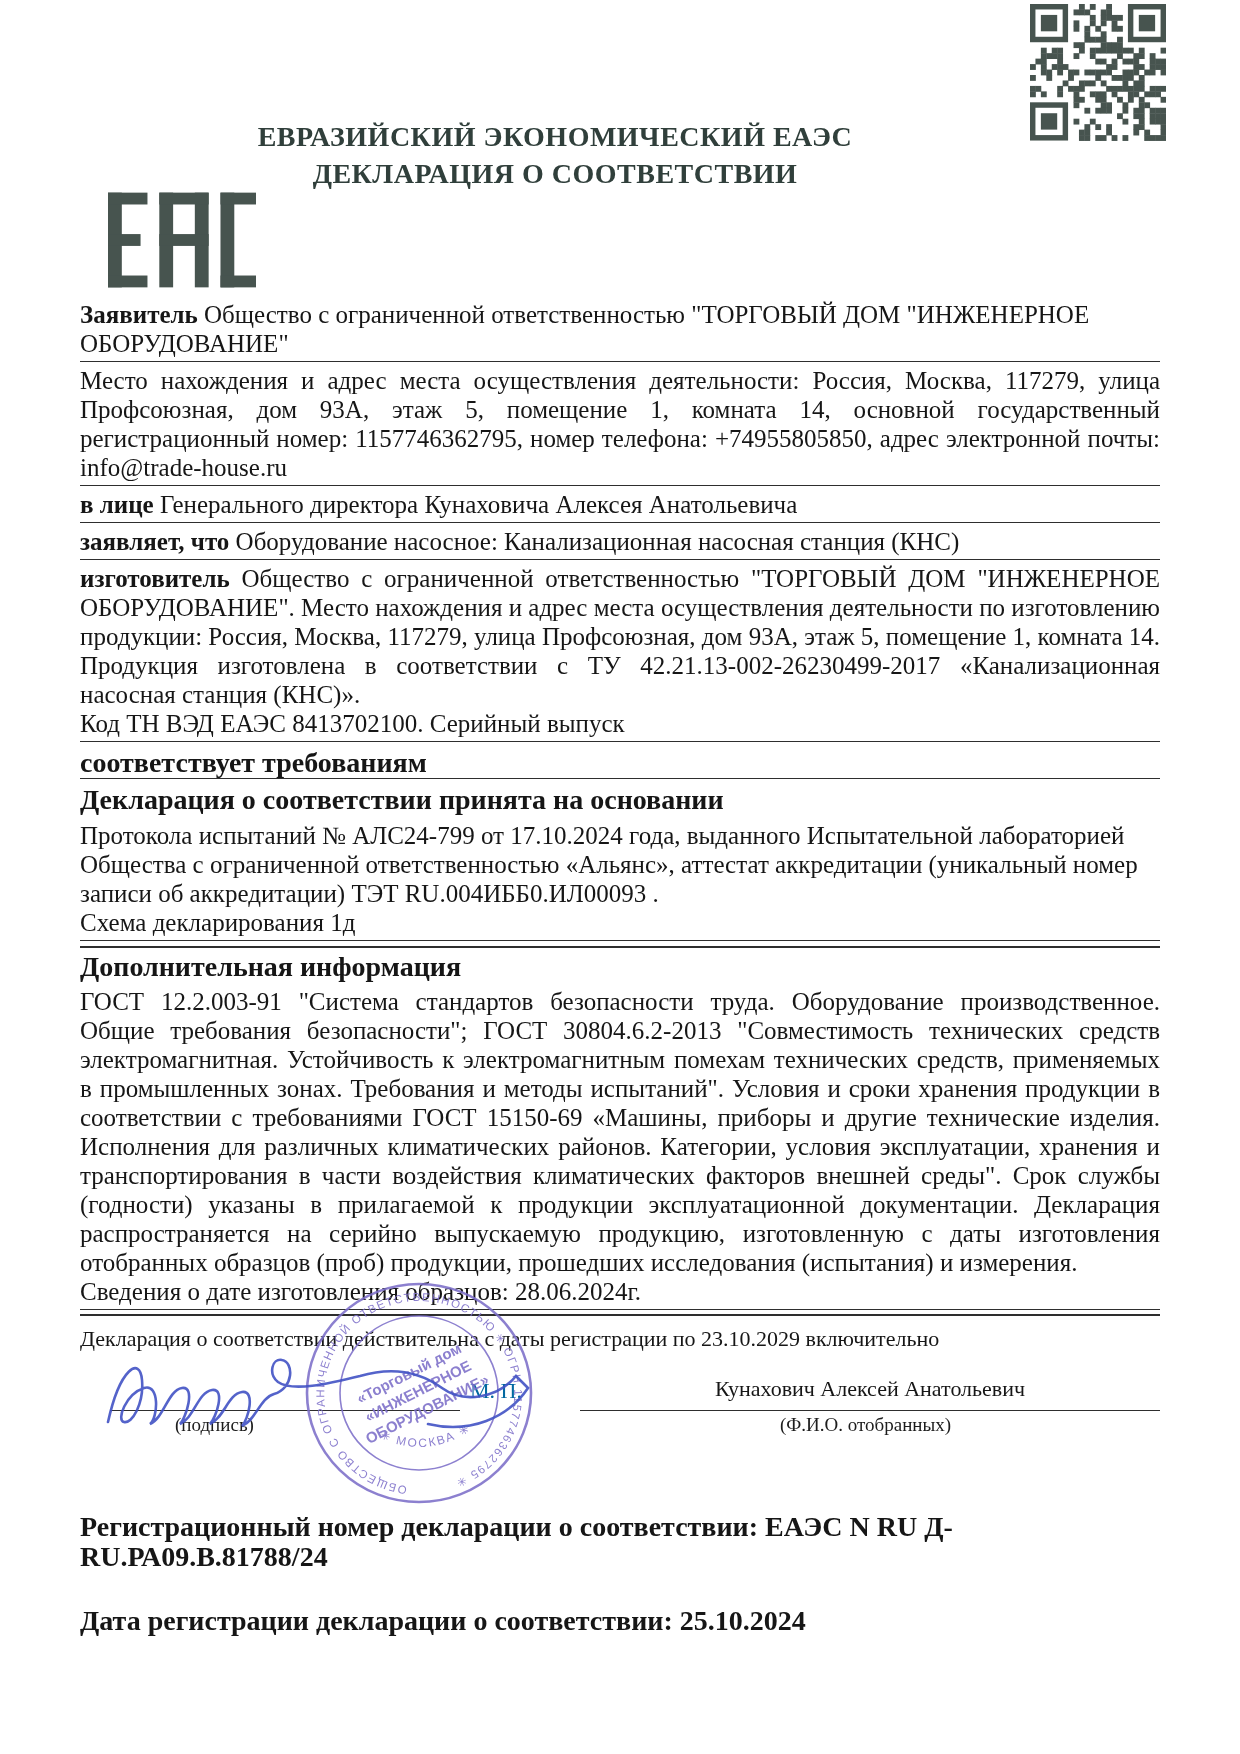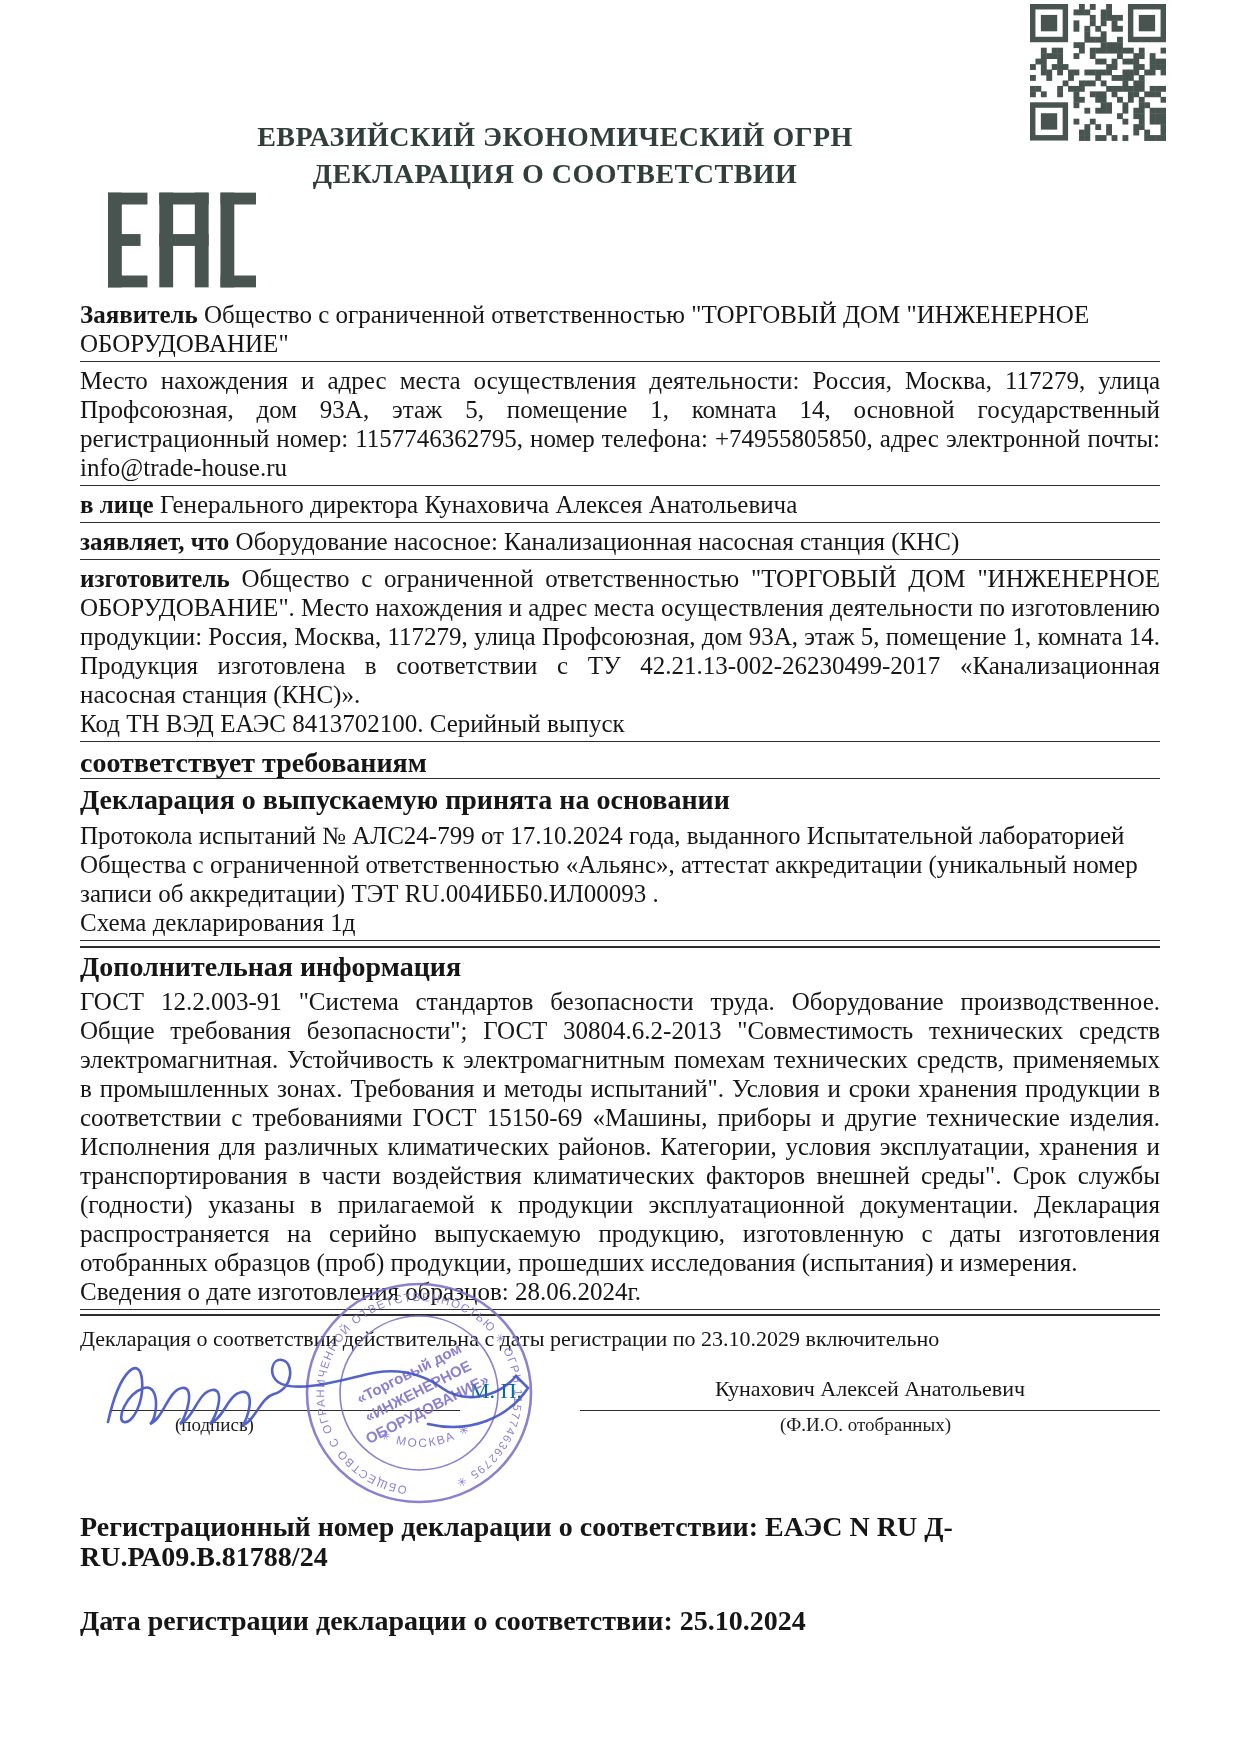--- a/index.html
+++ b/index.html
@@ -70,21 +70,21 @@
             <rect x="52" y="0" width="50" height="12"></rect>
             <rect x="52" y="42" width="50" height="12"></rect>
 
             <rect x="114" y="0" width="14" height="96"></rect>
             <rect x="114" y="0" width="36" height="12"></rect>
             <rect x="114" y="84" width="36" height="12"></rect>
           </g>
         </svg>
       </div>
       <div class="titles">
-        <div>ЕВРАЗИЙСКИЙ ЭКОНОМИЧЕСКИЙ ОГРН</div>
+        <div>ЕВРАЗИЙСКИЙ ЭКОНОМИЧЕСКИЙ ЕАЭС</div>
         <div>ДЕКЛАРАЦИЯ О СООТВЕТСТВИИ</div>
       </div>
       <svg class="qr" viewBox="0 0 136 142" xmlns="http://www.w3.org/2000/svg">
           <rect x="48.96" y="0" width="5.840000000000001" height="5.861538461538462" fill="#47544f"></rect>
           <rect x="59.84" y="0" width="5.840000000000001" height="5.861538461538462" fill="#47544f"></rect>
           <rect x="76.16000000000001" y="0" width="5.840000000000001" height="5.861538461538462" fill="#47544f"></rect>
           <rect x="43.52" y="5.461538461538462" width="5.840000000000001" height="5.861538461538462" fill="#47544f"></rect>
           <rect x="48.96" y="5.461538461538462" width="5.840000000000001" height="5.861538461538462" fill="#47544f"></rect>
           <rect x="54.400000000000006" y="5.461538461538462" width="5.840000000000001" height="5.861538461538462" fill="#47544f"></rect>
           <rect x="70.72" y="5.461538461538462" width="5.840000000000001" height="5.861538461538462" fill="#47544f"></rect>
@@ -320,21 +320,21 @@
       <div class="just">
         <b class="lead">изготовитель</b>
         <span>Общество с ограниченной ответственностью "ТОРГОВЫЙ ДОМ "ИНЖЕНЕРНОЕ ОБОРУДОВАНИЕ". Место нахождения и адрес места осуществления деятельности по изготовлению продукции: Россия, Москва, 117279, улица Профсоюзная, дом 93А, этаж 5, помещение 1, комната 14. Продукция изготовлена в соответствии с ТУ 42.21.13-002-26230499-2017 «Канализационная насосная станция (КНС)».</span>
       </div>
       <div>Код ТН ВЭД ЕАЭС 8413702100. Серийный выпуск</div>
     </div>
 
     <div class="sec rule heading h-pad">соответствует требованиям</div>
 
 
-    <div class="sec heading h-pad">Декларация о выпускаемую принята на основании</div>
+    <div class="sec heading h-pad">Декларация о соответствии принята на основании</div>
 
     <div class="sec">
       <div class="gap6">Протокола испытаний № АЛС24-799 от 17.10.2024 года, выданного Испытательной лабораторией Общества с ограниченной ответственностью «Альянс», аттестат аккредитации (уникальный номер записи об аккредитации)  ТЭТ RU.004ИББ0.ИЛ00093 .</div>
       <div class="rule" style="border-width:1.4px">Схема декларирования 1д</div>
       <div class="dbl"></div>
     </div>
 
     <div class="sec heading">Дополнительная информация</div>
 
     <div class="sec">

